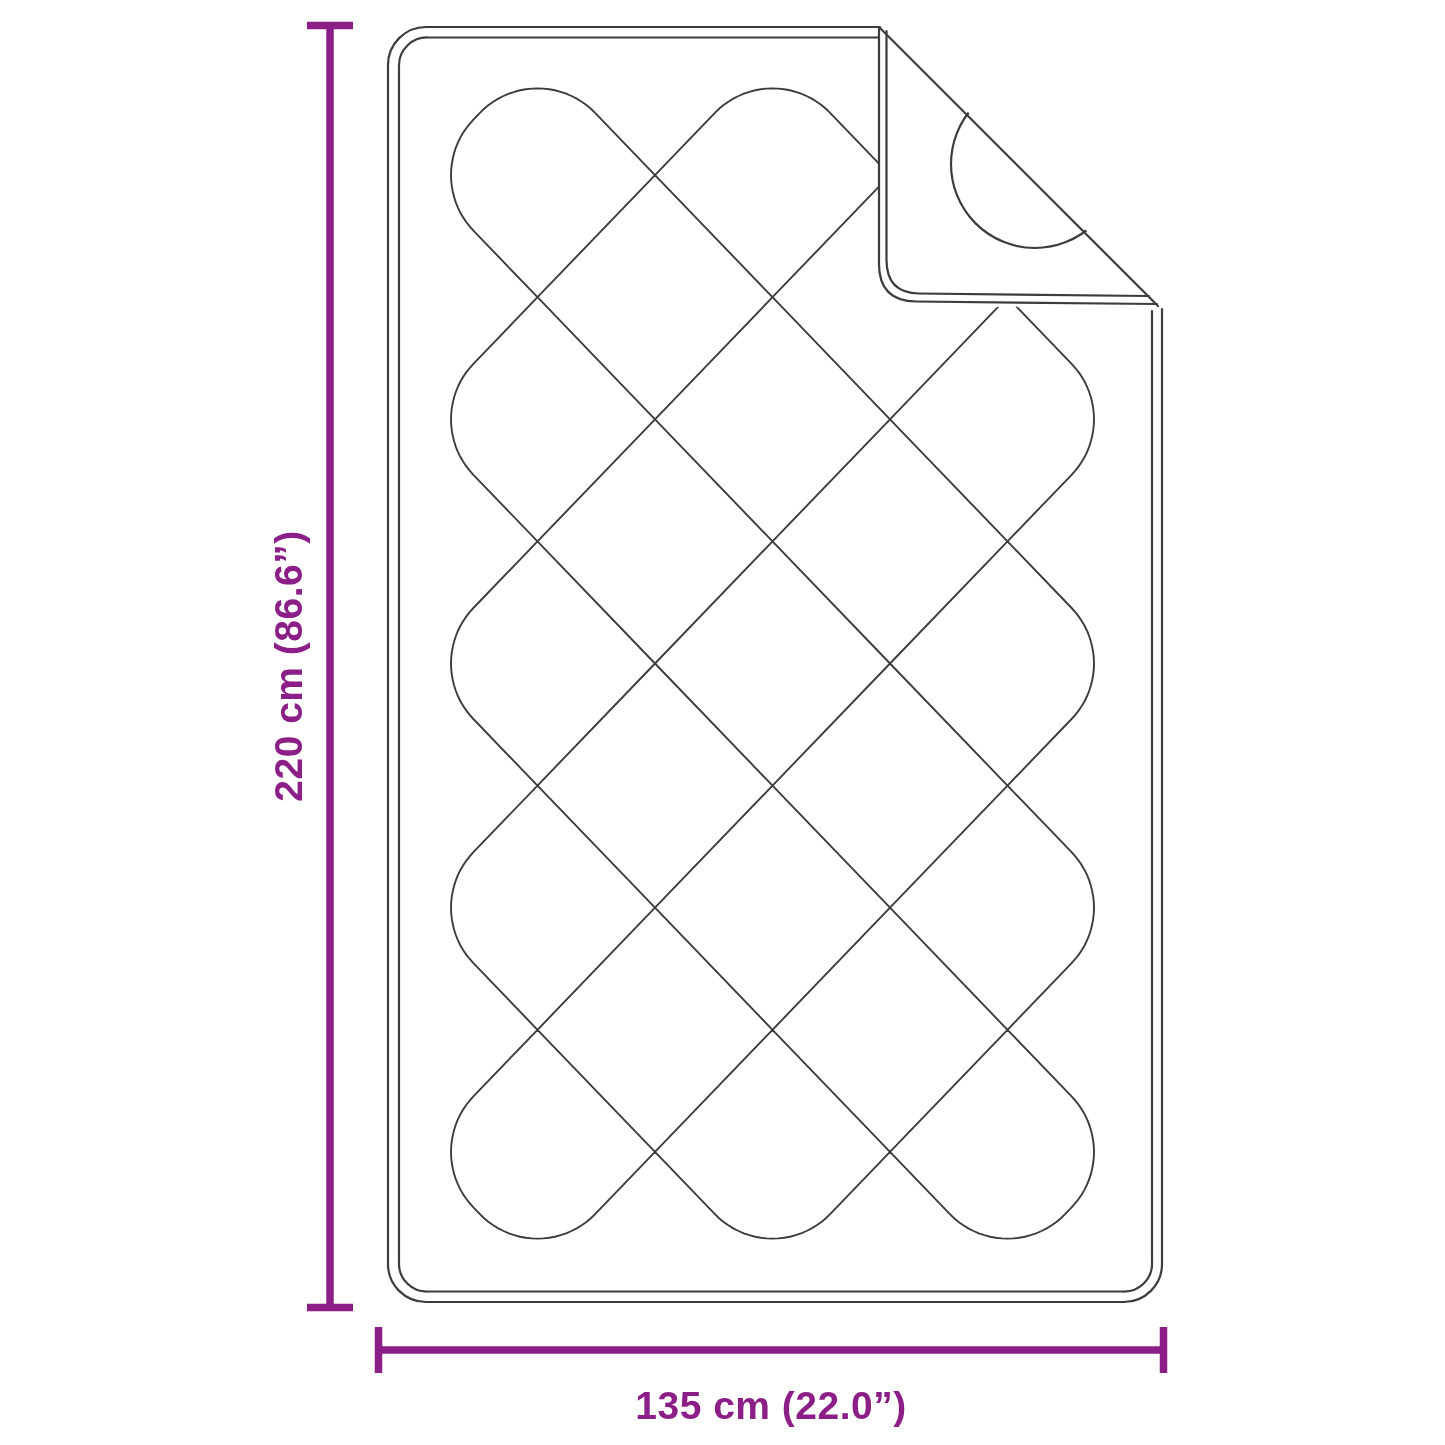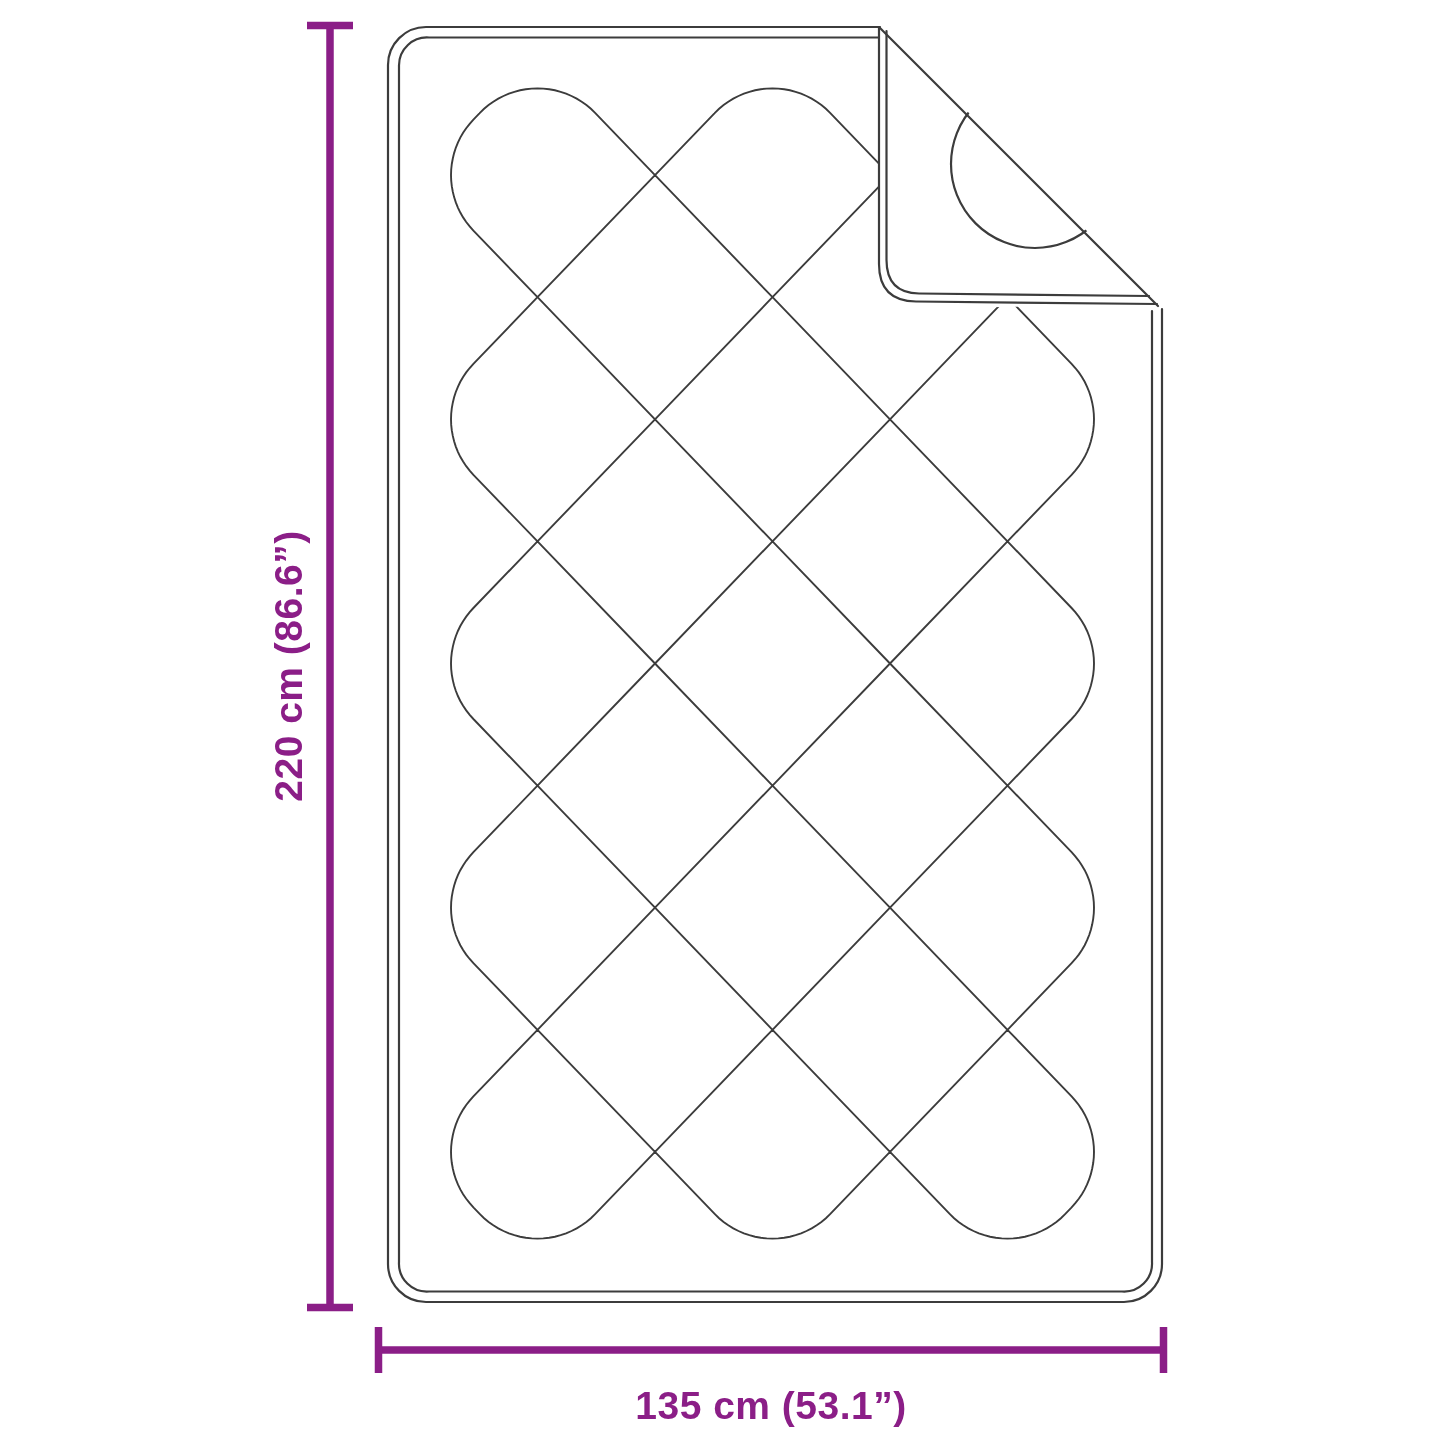--- a/index.html
+++ b/index.html
@@ -82,14 +82,14 @@
     </g>
 
     <g stroke="var(--dim)" stroke-width="7.5" fill="none">
       <line x1="378" y1="1350" x2="1164" y2="1350"></line>
       <line x1="378.5" y1="1327" x2="378.5" y2="1373"></line>
       <line x1="1163.5" y1="1327" x2="1163.5" y2="1373"></line>
     </g>
   </svg>
 
   <div class="dim-label v">220 cm (86.6”)</div>
-  <div class="dim-label h">135 cm (53.1”)</div>
+  <div class="dim-label h">135 cm (22.0”)</div>
 </div>
 
 </body></html>

